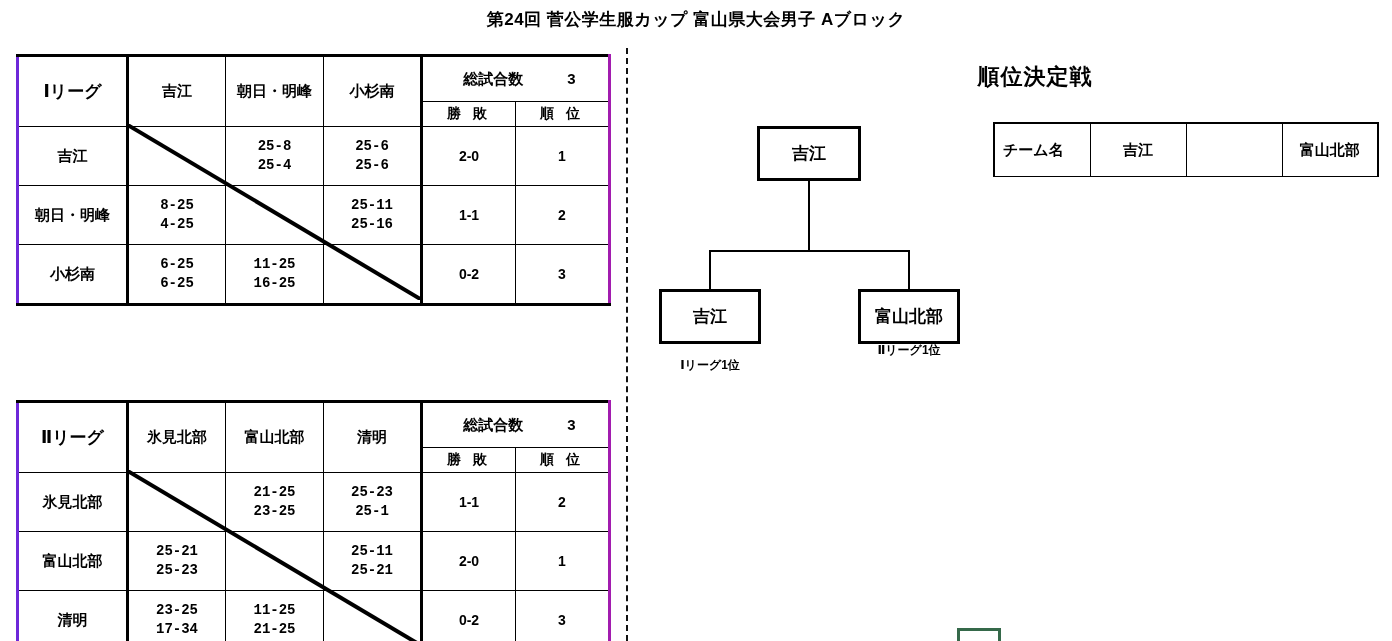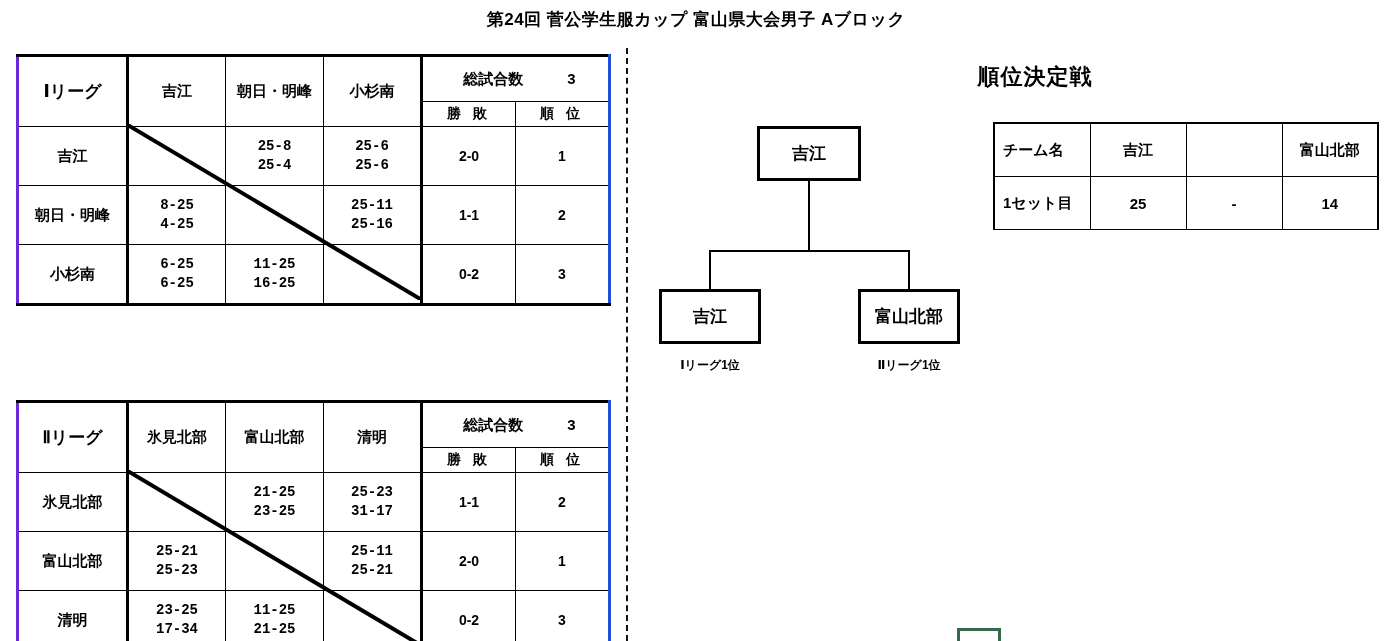--- a/index.html
+++ b/index.html
@@ -46,21 +46,21 @@
     font-size: 15px;
   }
   .league-table td {
     border: 1px solid #000000;
     text-align: center;
     vertical-align: middle;
     padding: 0;
     font-weight: bold;
   }
   .league-table .thick-left { border-left: 3px solid #6d28d9; }
-  .league-table .thick-right { border-right: 3px solid #1d4ed8; }
+  .league-table .thick-right { border-right: 3px solid #a21caf; }
   .league-table .thick-top { border-top: 3px solid #000; }
   .league-table .thick-bottom { border-bottom: 3px solid #000; }
 
   .lg-name {
     font-size: 17px;
     font-weight: bold;
   }
   .opp-head {
     font-size: 15px;
     font-weight: bold;
@@ -264,21 +264,21 @@
   <colgroup>
     <col style="width:110px">
     <col style="width:98px">
     <col style="width:98px">
     <col style="width:98px">
     <col style="width:94px">
     <col style="width:94px">
   </colgroup>
   <tbody>
     <tr>
-      <td rowspan="2" class="lg-name thick-left thick-top" style="height:68px;font-family:Liberation Mono, monospace;">Ⅱリーグ</td>
+      <td rowspan="2" class="lg-name thick-left thick-top" style="height:68px;">Ⅱリーグ</td>
       <td rowspan="2" class="opp-head thick-top" style="border-left:3px solid #000;">氷見北部</td>
       <td rowspan="2" class="opp-head thick-top">富山北部</td>
       <td rowspan="2" class="opp-head thick-top">清明</td>
       <td colspan="2" class="total-head thick-top thick-right" style="height:44px; border-left:3px solid #000;">
         <span>総試合数</span><span class="tnum">3</span>
       </td>
     </tr>
     <tr>
       <td class="sub-head" style="height:24px; border-left:3px solid #000;">勝 敗</td>
       <td class="sub-head thick-right">順 位</td>
@@ -286,21 +286,21 @@
 
     <tr>
       <td class="teamcell thick-left" style="height:58px;">氷見北部</td>
       <td class="scorecell" style="border-left:3px solid #000;"></td>
       <td class="scorecell">
         <div>21-25</div>
         <div>23-25</div>
       </td>
       <td class="scorecell">
         <div>25-23</div>
-        <div>31-17</div>
+        <div>25-1</div>
       </td>
       <td class="wlcell" style="border-left:3px solid #000;">1-1</td>
       <td class="rankcell thick-right">2</td>
     </tr>
 
     <tr>
       <td class="teamcell thick-left" style="height:58px;">富山北部</td>
       <td class="scorecell" style="border-left:3px solid #000;">
         <div>25-21</div>
         <div>25-23</div>
@@ -347,38 +347,32 @@
 <div class="bracket-line" style="left:908px; top:250px; width:2px; height:40px;"></div>
 
 <div class="bracket-box" style="left:659px; top:289px; width:102px; height:55px;">
   <span>吉江</span>
 </div>
 <div class="bracket-box" style="left:858px; top:289px; width:102px; height:55px;">
   <span>富山北部</span>
 </div>
 
 <div class="bracket-caption" style="left:659px; top:357px; width:102px;">Ⅰリーグ1位</div>
-<div class="bracket-caption" style="left:858px; top:357px; width:102px;">Ⅱリーグ1位</div>
+<div class="bracket-caption" style="left:858px; top:342px; width:102px;">Ⅱリーグ1位</div>
 
 <table id="final-table">
   <colgroup>
     <col style="width:96px">
     <col style="width:96px">
     <col style="width:96px">
     <col style="width:96px">
   </colgroup>
   <tbody>
     <tr>
       <td class="lbl outer-t outer-l">チーム名</td>
       <td class="outer-t">吉江</td>
       <td class="outer-t"></td>
       <td class="outer-t outer-r">富山北部</td>
     </tr>
-    <tr>
-      <td class="lbl outer-l">1セット目</td>
-      <td>25</td>
-      <td>-</td>
-      <td class="outer-r">14</td>
-    </tr>
   </tbody>
 </table>
 
 <div id="green-stub"></div>
 
 </body></html>

